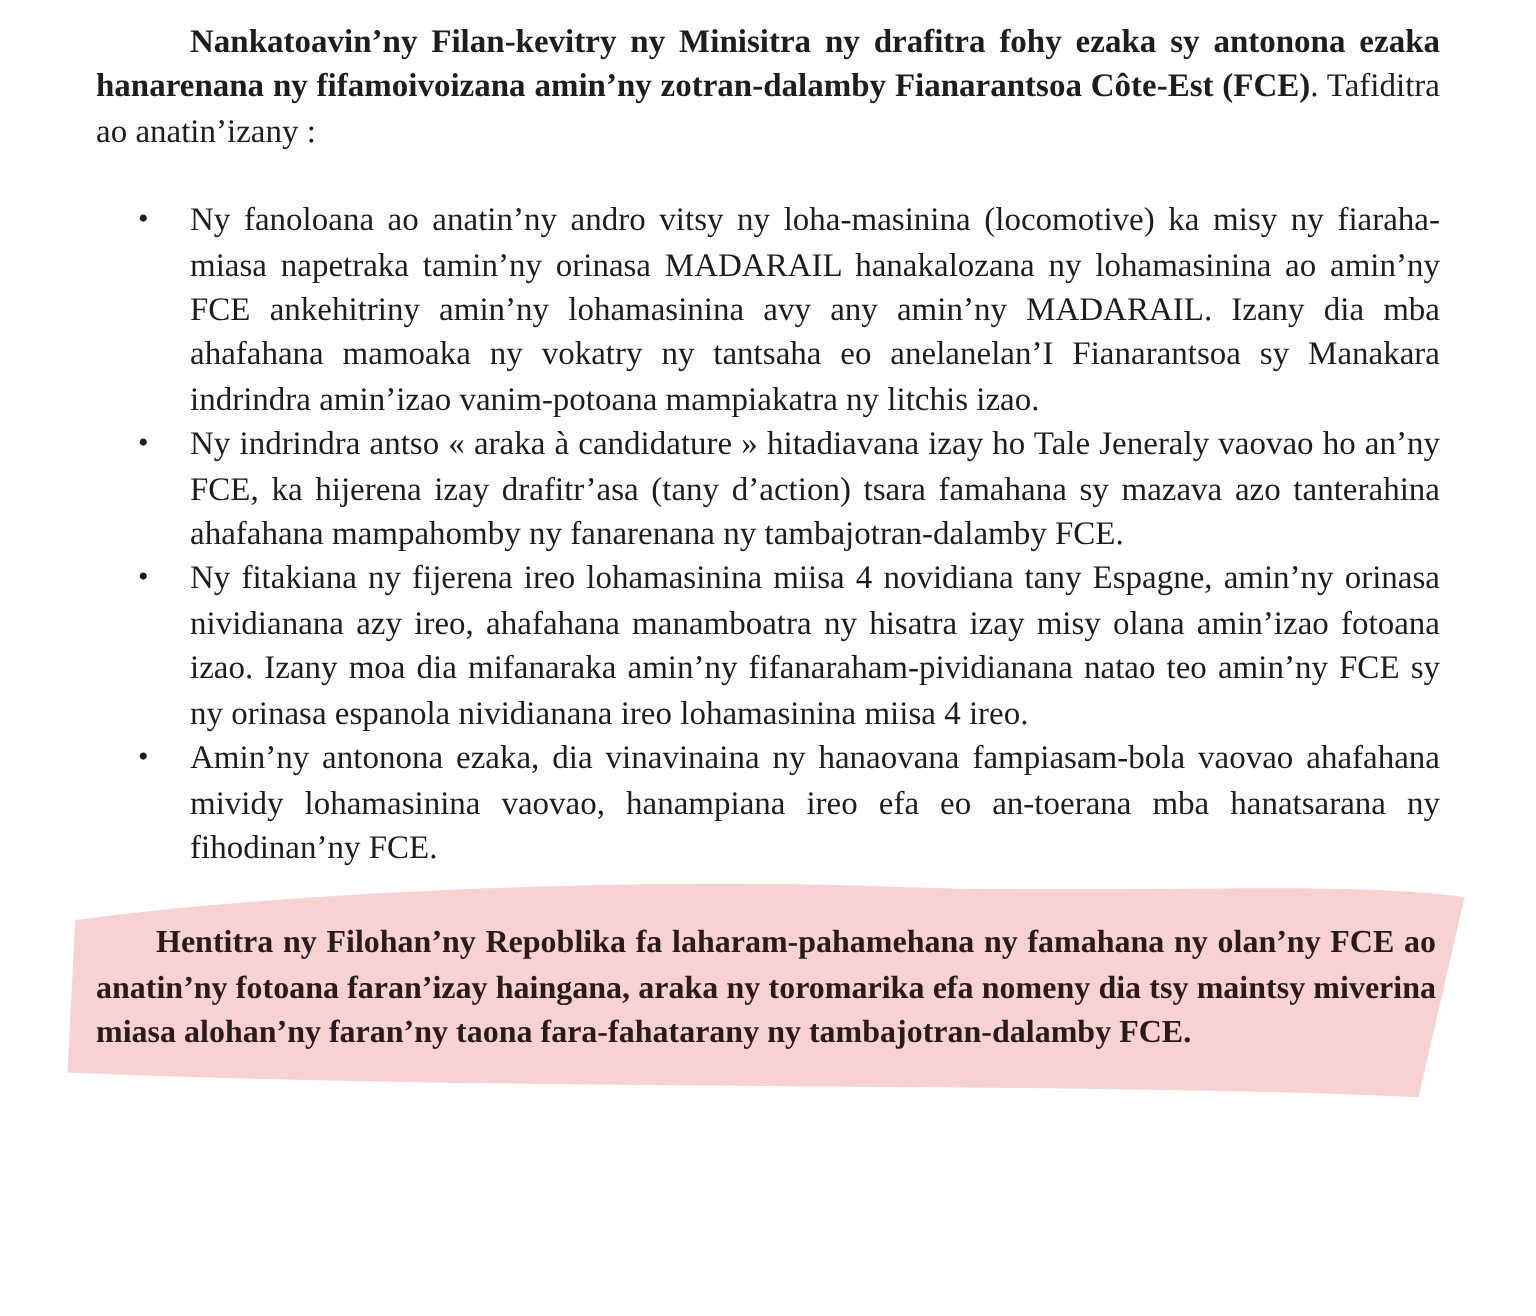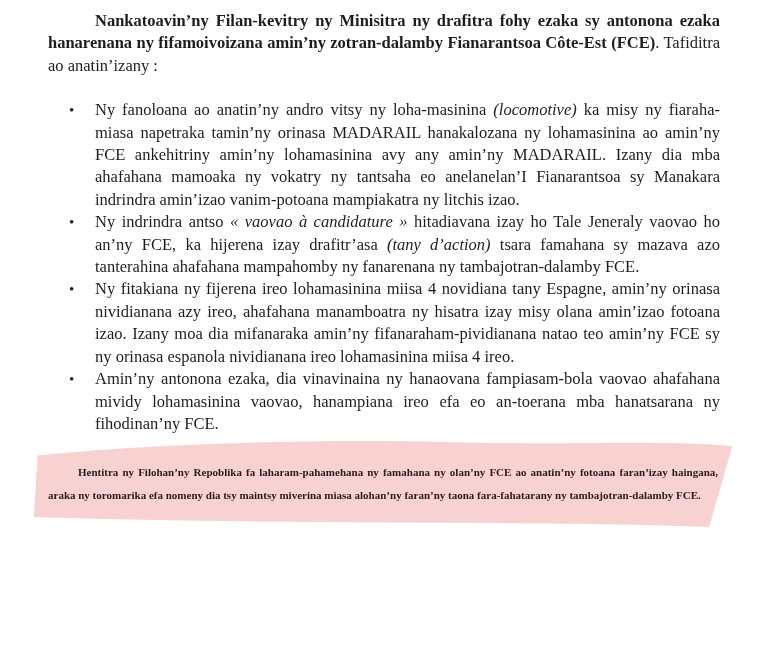--- a/index.html
+++ b/index.html
@@ -38,60 +38,59 @@
     line-height: 22.4px;
     text-align: justify;
   }
   .bullet-list li .bullet-dot {
     position: absolute;
     left: 21px;
     top: 0;
     font-size: 15px;
   }
   .italic-run {
-    font-style: italic;
   }
   .conclusion-wrap {
     position: relative;
     margin: 12px 40px 0 40px;
   }
   .marker-svg {
     position: absolute;
     left: -12px;
     top: -10px;
     width: calc(100% + 24px);
     height: calc(100% + 22px);
     z-index: 0;
     pointer-events: none;
   }
   .conclusion {
     position: relative;
     z-index: 1;
     margin: 0;
     padding: 14px 10px 12px 8px;
     font-weight: bold;
-    font-size: 11px;
+    font-size: 16px;
     line-height: 22.4px;
     text-align: justify;
     text-indent: 30px;
     color: #2a1b1b;
   }
 </style>
 </head>
 <body>
 
 <div class="page">
 
   <p class="intro"><span class="bold-run">Nankatoavin’ny Filan-kevitry ny Minisitra ny drafitra fohy ezaka sy antonona ezaka hanarenana ny fifamoivoizana amin’ny zotran-dalamby Fianarantsoa Côte-Est (FCE)</span><span>. Tafiditra ao anatin’izany :</span></p>
 
   <ul class="bullet-list">
 
     <li><span class="bullet-dot">•</span><span>Ny fanoloana ao anatin’ny andro vitsy ny loha-masinina </span><span class="italic-run">(locomotive)</span><span> ka misy ny fiaraha-miasa napetraka tamin’ny orinasa MADARAIL hanakalozana ny lohamasinina ao amin’ny FCE ankehitriny amin’ny lohamasinina avy any amin’ny MADARAIL. Izany dia mba ahafahana mamoaka ny vokatry ny tantsaha eo anelanelan’I Fianarantsoa sy Manakara indrindra amin’izao vanim-potoana mampiakatra ny litchis izao.</span></li>
 
-    <li><span class="bullet-dot">•</span><span>Ny indrindra antso </span><span class="italic-run">« vaovao à candidature »</span><span> hitadiavana izay ho Tale Jeneraly vaovao ho an’ny FCE, ka hijerena izay drafitr’asa </span><span class="italic-run">(tany d’action)</span><span> tsara famahana sy mazava azo tanterahina ahafahana mampahomby ny fanarenana ny tambajotran-dalamby FCE.</span></li>
+    <li><span class="bullet-dot">•</span><span>Ny indrindra antso </span><span class="italic-run">« araka à candidature »</span><span> hitadiavana izay ho Tale Jeneraly vaovao ho an’ny FCE, ka hijerena izay drafitr’asa </span><span class="italic-run">(tany d’action)</span><span> tsara famahana sy mazava azo tanterahina ahafahana mampahomby ny fanarenana ny tambajotran-dalamby FCE.</span></li>
 
     <li><span class="bullet-dot">•</span><span>Ny fitakiana ny fijerena ireo lohamasinina miisa 4 novidiana tany Espagne, amin’ny orinasa nividianana azy ireo, ahafahana manamboatra ny hisatra izay misy olana amin’izao fotoana izao. Izany moa dia mifanaraka amin’ny fifanaraham-pividianana natao teo amin’ny FCE sy ny orinasa espanola nividianana ireo lohamasinina miisa 4 ireo.</span></li>
 
     <li><span class="bullet-dot">•</span><span>Amin’ny antonona ezaka, dia vinavinaina ny hanaovana fampiasam-bola vaovao ahafahana mividy lohamasinina vaovao, hanampiana ireo efa eo an-toerana mba hanatsarana ny fihodinan’ny FCE.</span></li>
 
   </ul>
 
   <div class="conclusion-wrap">
     <svg class="marker-svg" viewBox="0 0 740 130" preserveAspectRatio="none" aria-hidden="true">
       <path d="M 10 26 C 120 10, 300 2, 430 7 C 555 12, 665 3, 732 13 L 708 126 C 540 117, 250 123, 6 112 Z" fill="#f7d2d0"></path>

